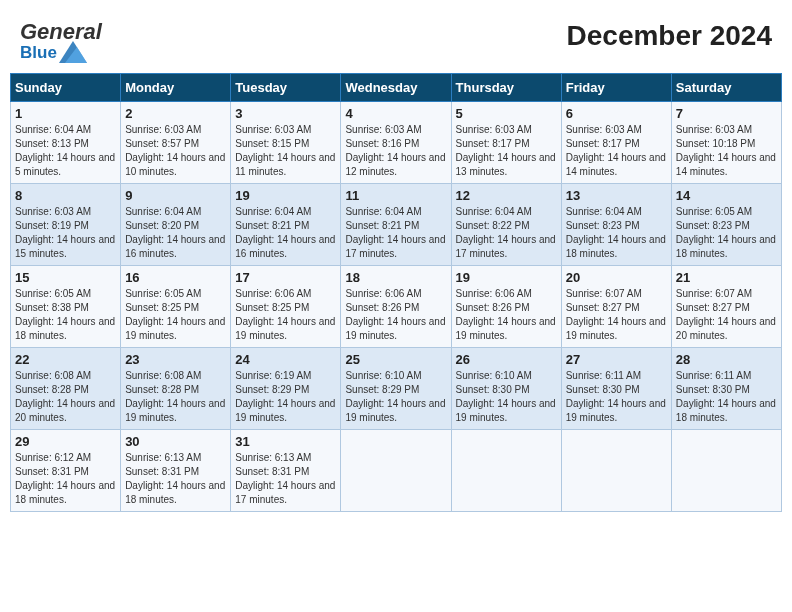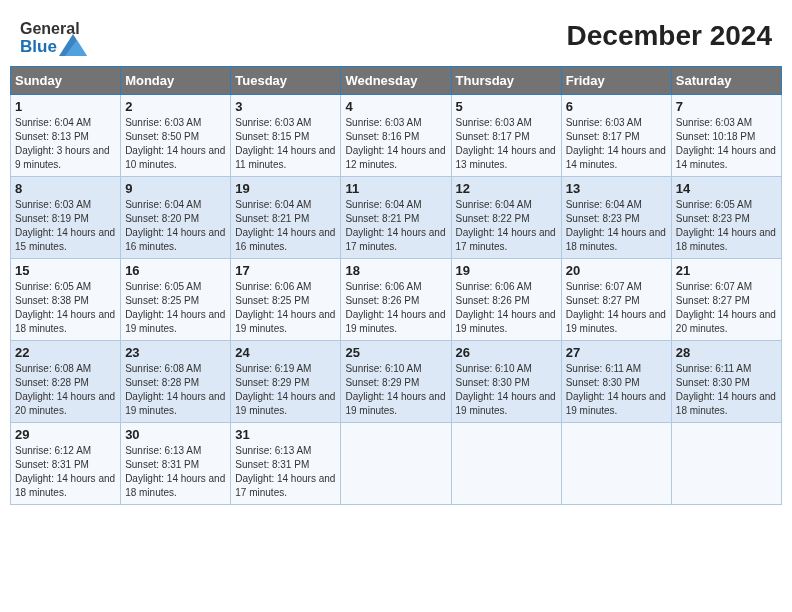--- a/index.html
+++ b/index.html
@@ -15,24 +15,25 @@
       justify-content: space-between;
       align-items: flex-start;
       padding: 10px 10px 6px 10px;
     }
     .logo {
       display: flex;
       flex-direction: column;
       align-items: flex-start;
     }
     .logo-text-general {
-      font-size: 16px;
+      font-size: 22px;
       font-weight: bold;
       color: #333;
       line-height: 1.1;
+      font-style: italic;
     }
     .logo-text-blue {
       font-size: 17px;
       font-weight: bold;
       color: #1a6fb5;
       line-height: 1.1;
     }
     .title-block {
       text-align: right;
     }
@@ -45,21 +46,21 @@
       font-size: 16px;
       color: #333;
       margin-top: 2px;
     }
     .calendar {
       width: 100%;
       border-collapse: collapse;
       margin-top: 4px;
     }
     .calendar thead tr {
-      background-color: #737373;
+      background-color: #0c4a6e;
     }
     .calendar thead th {
       color: #fff;
       font-size: 13px;
       font-weight: bold;
       padding: 6px 4px;
       text-align: left;
       border: 1px solid #2b7dc0;
     }
     .calendar tbody tr {
@@ -139,28 +140,28 @@
         <th>Saturday</th>
       </tr>
   </thead>
   <tbody id="calendar-body">
   <tr>
         <td>
           <span class="day-num">1</span>
           <div class="day-info">
             <span>Sunrise: 6:04 AM</span><br>
             <span>Sunset: 8:13 PM</span><br>
-            <span>Daylight: 3 hours and 9 minutes.</span>
+            <span>Daylight: 14 hours and 5 minutes.</span>
           </div>
         </td>
         <td>
           <span class="day-num">2</span>
           <div class="day-info">
             <span>Sunrise: 6:03 AM</span><br>
-            <span>Sunset: 8:50 PM</span><br>
+            <span>Sunset: 8:57 PM</span><br>
             <span>Daylight: 14 hours and 10 minutes.</span>
           </div>
         </td>
         <td>
           <span class="day-num">3</span>
           <div class="day-info">
             <span>Sunrise: 6:03 AM</span><br>
             <span>Sunset: 8:15 PM</span><br>
             <span>Daylight: 14 hours and 11 minutes.</span>
           </div>

